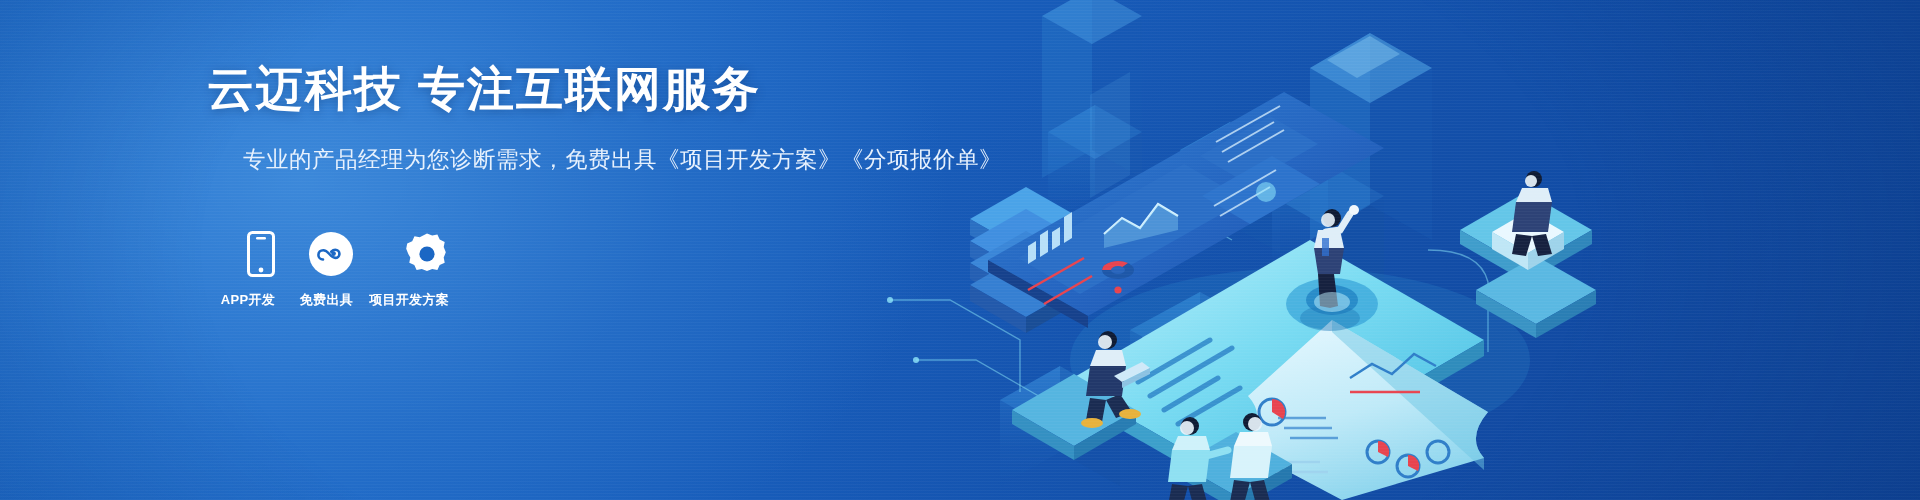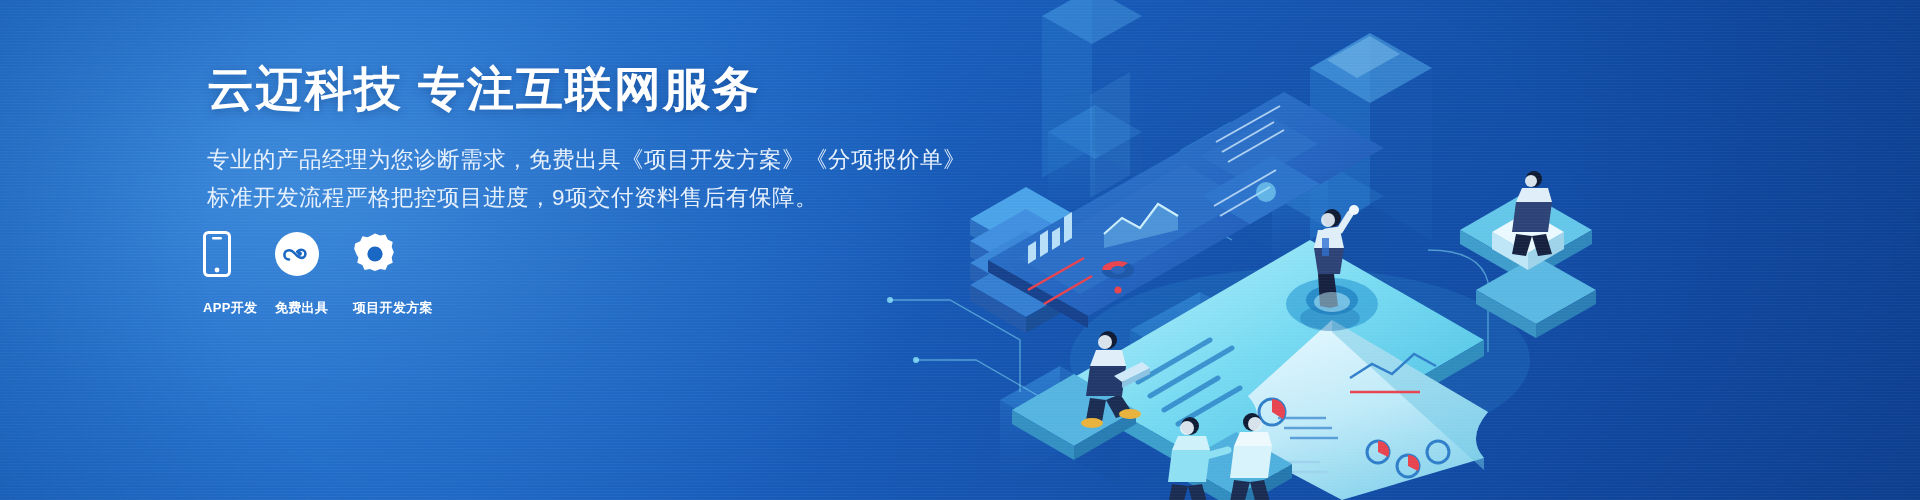--- a/index.html
+++ b/index.html
@@ -31,28 +31,28 @@
 
   
   .copy{position:absolute;left:207px;top:60px;width:700px;}
   .headline{
     font-size:47px;font-weight:bold;color:#ffffff;letter-spacing:2px;
     line-height:1.25;margin:0 0 22px 0;white-space:nowrap;
     text-shadow:0 2px 10px rgba(6,40,95,.35);
   }
   .sub{
     font-size:22.5px;color:#e7f1fd;line-height:1.72;letter-spacing:.5px;
-    white-space:nowrap;font-weight:400;
+    white-space:nowrap;font-weight:400;margin-left:36px;
   }
 
   
   .icon-row{position:absolute;left:203px;top:230px;display:flex;align-items:flex-start;}
   .icon-item{
-    display:flex;flex-direction:column;align-items:flex-start;
-    width:72px;margin-right:0;cursor:pointer;gap:8px;
+    display:flex;flex-direction:column;align-items:flex-end;
+    width:72px;margin-right:0;cursor:pointer;
   }
   .icon-item .glyph{
     height:48px;display:flex;align-items:center;justify-content:center;margin-bottom:13px;
   }
   .icon-item .cap{
     font-size:13px;color:#ffffff;font-weight:bold;white-space:nowrap;letter-spacing:.3px;
   }
   .icon-item.w5{width:78px;}
   .icon-item.w6{width:96px;}
 
@@ -367,21 +367,20 @@
       <ellipse cx="452" cy="302" rx="18" ry="10" fill="#bff2ff" opacity=".5"></ellipse>
     </svg>
   </div>
 
   <div class="scanlines"></div>
   <div class="vignette"></div>
 
   <div class="copy">
     <h1 class="headline">云迈科技 专注互联网服务</h1>
     <div class="sub">专业的产品经理为您诊断需求，免费出具《项目开发方案》《分项报价单》</div>
-    <div class="sub">标准开发流程严格把控项目进度，9项交付资料售后有保障。</div>
   </div>
 
   <div class="icon-row">
 
     <div class="icon-item">
       <span class="glyph">
         <svg width="28" height="46" viewBox="0 0 28 46">
           <rect x="1.5" y="1.5" width="25" height="43" rx="4" ry="4" fill="none" stroke="#ffffff" stroke-width="3"></rect>
           <rect x="9" y="6" width="10" height="2.6" rx="1.3" fill="#ffffff"></rect>
           <circle cx="14" cy="39" r="2.4" fill="#ffffff"></circle>

